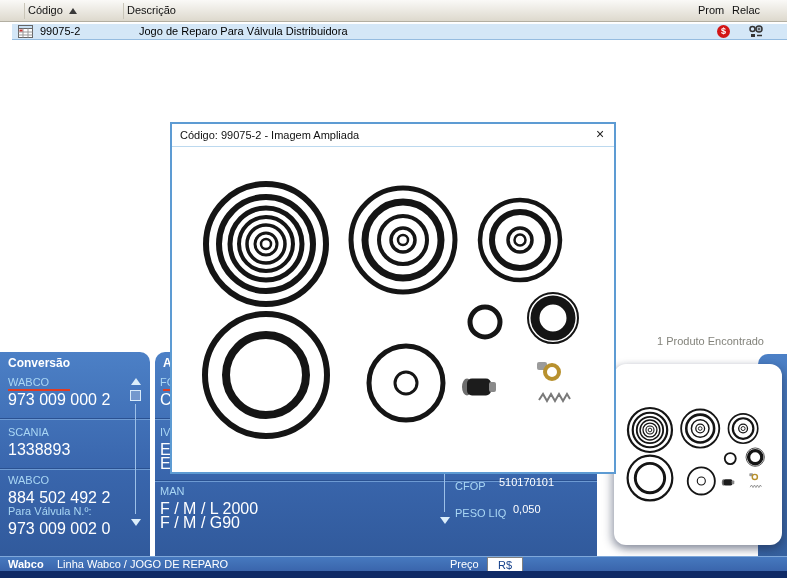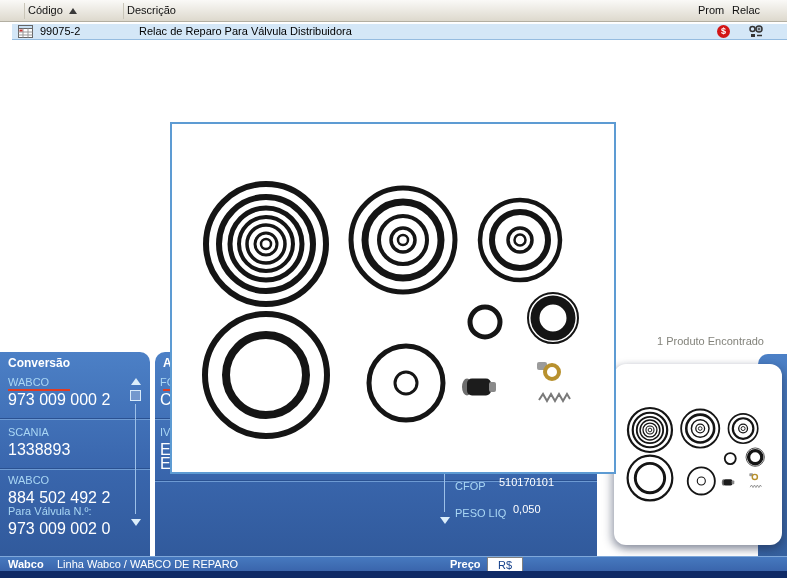--- a/index.html
+++ b/index.html
@@ -61,21 +61,21 @@
   .thumb-panel{position:absolute;left:614px;top:364px;width:168px;height:181px;background:#fff;
     border-radius:12px;cursor:pointer;
     box-shadow:-3px 3px 8px rgba(30,40,70,.35),3px 4px 8px rgba(30,40,70,.3)}
   .thumb-panel svg{position:absolute;left:5px;top:33px}
 
   
   .grupo-bar{position:absolute;left:0;top:556px;width:787px;height:15px;
     background:linear-gradient(180deg,#4679bf,#3a65ac);border-top:1px solid #7fa8da;font-size:11px;color:#fff}
   .grupo-label{position:absolute;left:8px;top:1px;font-weight:bold}
   .grupo-value{position:absolute;left:57px;top:1px;white-space:nowrap}
-  .preco-label{position:absolute;left:450px;top:1px;font-weight:bold}
+  .preco-label{position:absolute;left:450px;top:1px;font-weight:normal}
   .preco-box{position:absolute;left:487px;top:0;width:36px;height:15px;background:#fff;
     border:1px solid #808080;color:#14418c;font-size:11px;text-align:center;padding:1px 3px;line-height:12px}
   .navy-strip{position:absolute;left:0;top:571px;width:787px;height:7px;background:#0f2a66}
 
   
   .modal{position:absolute;left:170px;top:122px;width:446px;height:352px;background:#fff;
     border:2px solid #5d9bd3;z-index:50}
   .modal-titlebar{position:absolute;left:0;top:0;right:0;height:23px;border-bottom:1px solid #bcd9ef;
     font-size:11px;color:#111;background:#fff}
   .modal-title-text{position:absolute;left:8px;top:5px;white-space:nowrap}
@@ -143,21 +143,21 @@
         <rect x="0.5" y="0.5" width="14" height="12" fill="#fff" stroke="#666"></rect>
         <rect x="0.5" y="0.5" width="14" height="3" fill="#c8dff2" stroke="#666"></rect>
         <line x1="5" y1="3.5" x2="5" y2="12.5" stroke="#999"></line>
         <line x1="10" y1="3.5" x2="10" y2="12.5" stroke="#999"></line>
         <line x1="0.5" y1="7" x2="14.5" y2="7" stroke="#999"></line>
         <line x1="0.5" y1="10" x2="14.5" y2="10" stroke="#999"></line>
         <rect x="1.5" y="4.5" width="3" height="2" fill="#c33"></rect>
       </svg>
     </span>
     <span class="cell-codigo">99075-2</span>
-    <span class="cell-desc">Relac de Reparo Para Válvula Distribuidora</span>
+    <span class="cell-desc">Jogo de Reparo Para Válvula Distribuidora</span>
     <span class="prom-badge">$</span>
     <span class="relac-icon">
       <svg width="14" height="13" viewBox="0 0 14 13" fill="none" stroke="#333">
         <circle cx="3.5" cy="4" r="2.5" stroke-width="1.5"></circle>
         <circle cx="10" cy="4" r="3" stroke-width="1.5"></circle>
         <circle cx="10" cy="4" r="1" stroke-width="1"></circle>
         <rect x="2" y="9" width="4" height="3" fill="#333" stroke="none"></rect>
         <path d="M8 10.5h5" stroke-width="1.5"></path>
       </svg>
     </span>
@@ -207,20 +207,25 @@
       <div class="lbl">FO</div>
       <div class="val">Ca</div>
     </div>
     <div class="divider" style="top:66px"></div>
     <div class="pitem-flush" style="top:74px">
       <div class="lbl">IVE</div>
       <div class="val">Eu</div>
       <div class="val">Eu</div>
     </div>
     <div class="divider" style="top:128px"></div>
+    <div class="pitem-flush" style="top:133px">
+      <div class="lbl">MAN</div>
+      <div class="val">F / M / L 2000</div>
+      <div class="val">F / M / G90</div>
+    </div>
     <div class="vscroll" style="left:283px;top:24px;width:13px;height:170px">
       <div class="sb-btn" style="top:0">
           <div class="tri-up"></div>
         </div>
       <div class="sb-track" style="top:14px;height:122px"></div>
       <div class="sb-btn" style="top:138px">
           <div class="tri-down"></div>
         </div>
     </div>
     <div class="ficha-row" style="top:124px">
@@ -237,27 +242,31 @@
   <div class="thumb-panel">
     <svg viewBox="0 0 430 300" width="158" height="110">
       <use href="#kit-art"></use>
     </svg>
   </div>
 
   <div class="grupo-bar">
     <div class="grupo-label">
       <span class="redline">Wabco</span>
     </div>
-    <div class="grupo-value">Linha Wabco  /  WABCO DE REPARO</div>
+    <div class="grupo-value">Linha Wabco  /  JOGO DE REPARO</div>
     <div class="preco-label">
       <span class="redline">Preço</span>
     </div>
     <div class="preco-box">R$ 28,39</div>
   </div>
   <div class="navy-strip"></div>
 
   <div class="modal">
+    <div class="modal-titlebar">
+      <span class="modal-title-text">Código: 99075-2 - Imagem Ampliada</span>
+      <span class="modal-close">×</span>
+    </div>
     <svg class="modal-art" viewBox="0 0 430 300" width="430" height="300">
       <use href="#kit-art"></use>
     </svg>
   </div>
 
 </div>
 
 </body></html>

